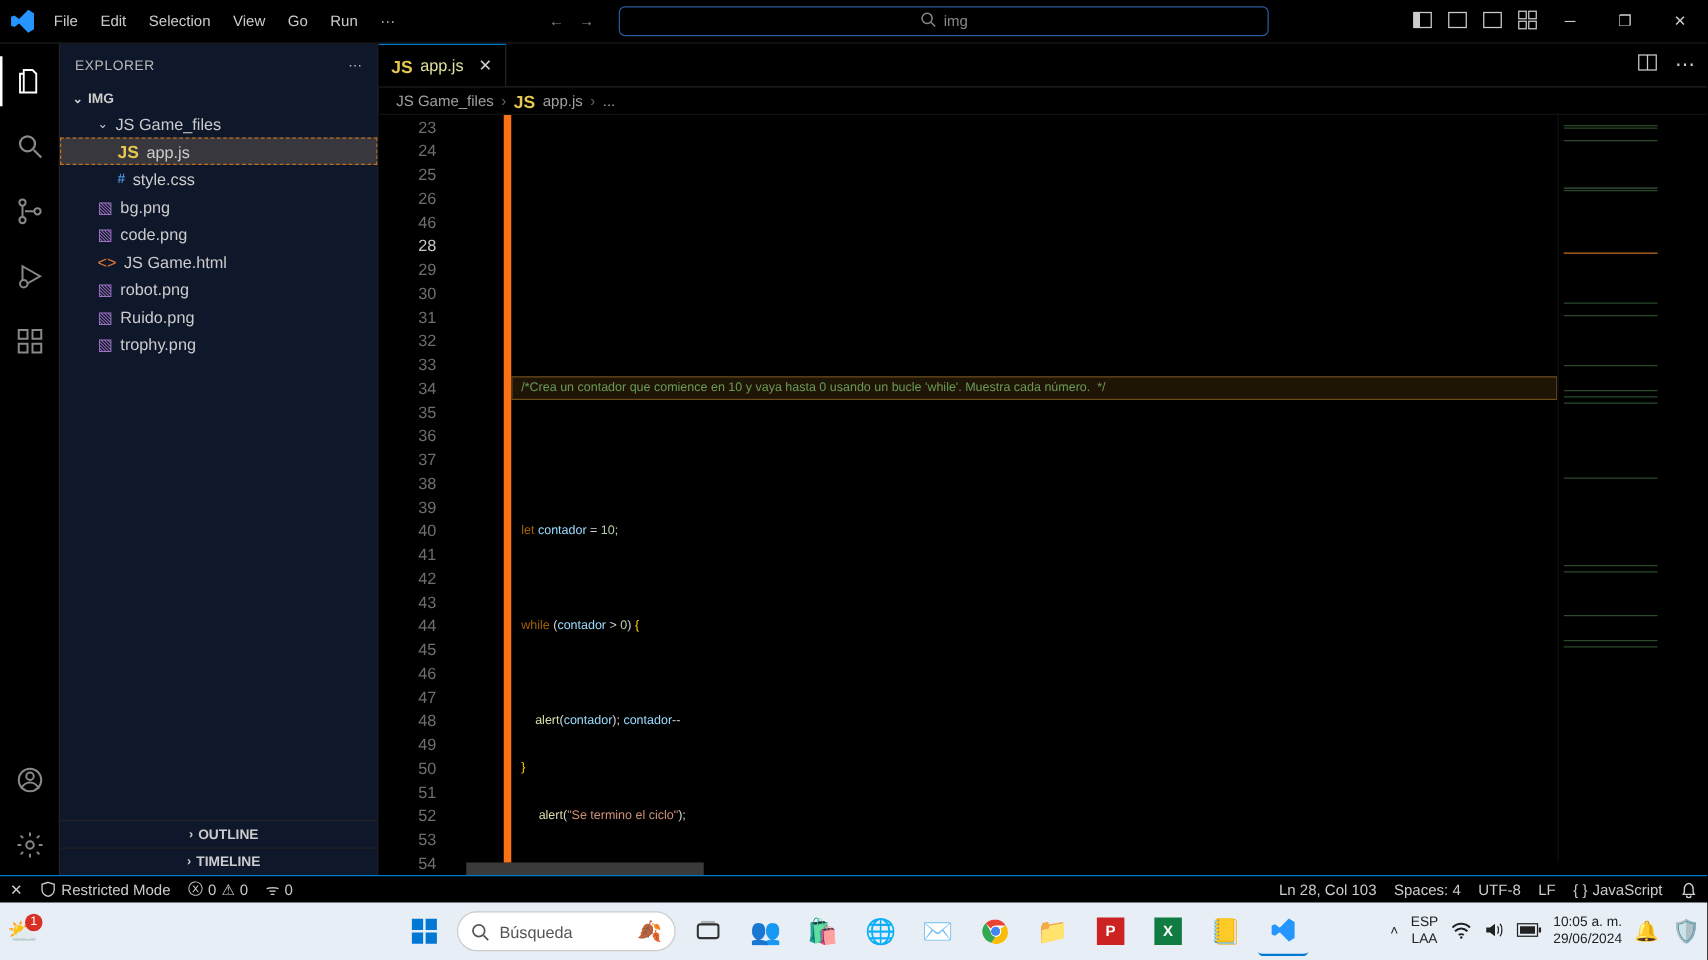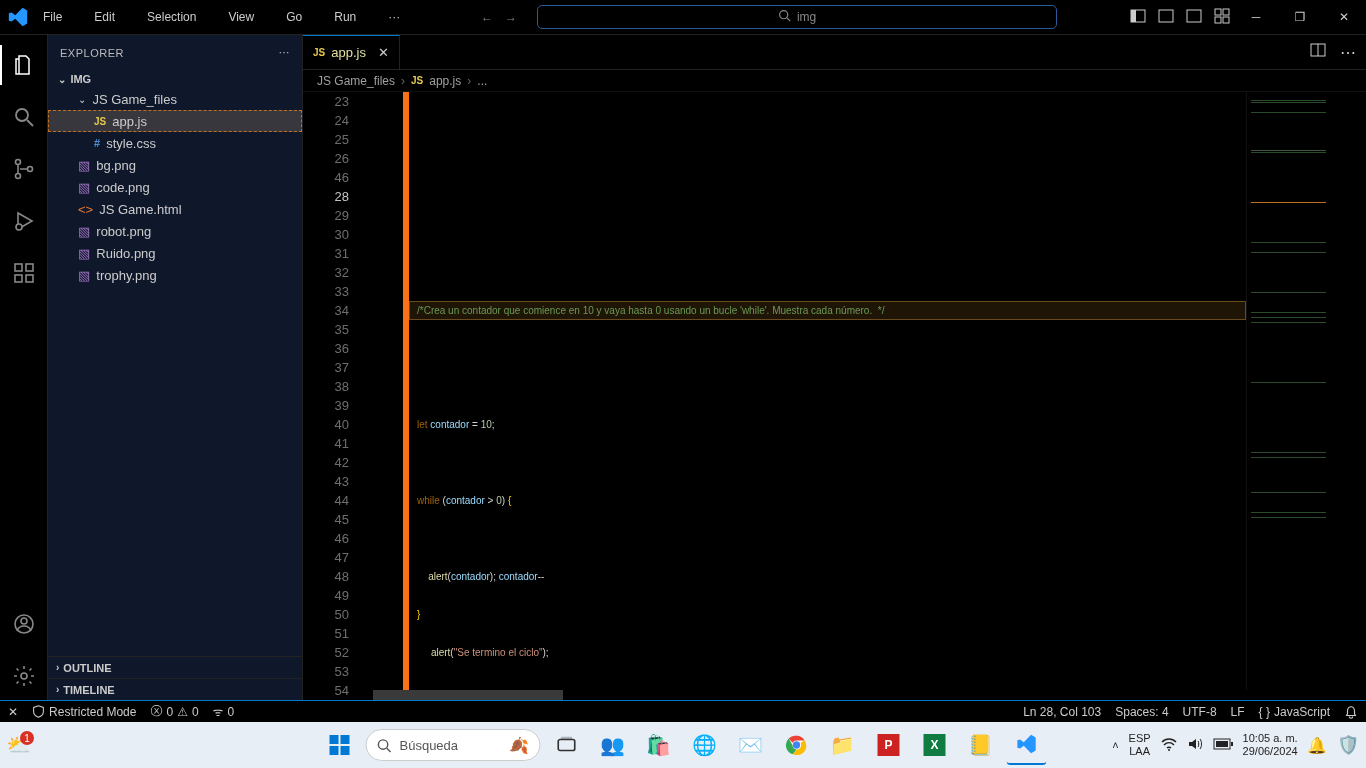--- a/index.html
+++ b/index.html
@@ -1,21 +1,21 @@
 <!DOCTYPE html>
 <html><head>
 <meta charset="utf-8">
 <style>
 * { margin: 0; padding: 0; box-sizing: border-box; font-family: "Segoe UI", sans-serif; user-select: none; }
 html, body { width: 1366px; height: 768px; overflow: hidden; background: #000; color: #ccc; }
 .vscode { display: flex; flex-direction: column; height: 722px; background: #000; }
 
 .titlebar { height: 35px; display: flex; align-items: center; background: #000; color: #cccccc; font-size: 12px; border-bottom: 1px solid #222; }
 .titlebar .logo { width: 35px; display: flex; align-items: center; justify-content: center; }
-.titlebar .menus { display: flex; gap: 16px; }
+.titlebar .menus { display: flex; gap: 2px; }
 .titlebar .menus div { padding: 4px 8px; cursor: default; }
 .titlebar .center { flex: 1; display: flex; align-items: center; justify-content: center; gap: 8px; }
 .titlebar .navarrows { display: flex; gap: 12px; color: #888; margin-right: 12px; }
 .titlebar .search { width: 520px; height: 24px; border: 1px solid #2a5a9c; border-radius: 5px; display: flex; align-items: center; justify-content: center; gap: 6px; color: #888; font-size: 12px; background: #000; }
 .titlebar .right-icons { display: flex; align-items: center; gap: 12px; padding-right: 4px; color: #ccc; }
 .titlebar .win-controls { display: flex; }
 .titlebar .win-controls div { width: 44px; height: 35px; display: flex; align-items: center; justify-content: center; }
 
 .main { flex: 1; display: flex; min-height: 0; }
 .activitybar { width: 48px; background: #000; display: flex; flex-direction: column; align-items: center; padding-top: 6px; gap: 4px; border-right: 1px solid #222; }
@@ -25,25 +25,25 @@
 .activitybar .spacer { flex: 1; }
 .sidebar { width: 255px; background: #0f172a; border-right: 1px solid #222; display: flex; flex-direction: column; font-size: 13px; }
 .sidebar-header { height: 35px; display: flex; align-items: center; justify-content: space-between; padding: 0 12px; color: #bbb; font-size: 11px; letter-spacing: .5px; }
 .section-title { padding: 3px 10px; font-size: 11px; font-weight: bold; color: #ccc; display: flex; align-items: center; gap: 4px; }
 .tree { flex: 1; overflow: auto; }
 .tree-row { display: flex; align-items: center; height: 22px; padding-left: 14px; gap: 6px; color: #ccc; white-space: nowrap; }
 .tree-row.indent1 { padding-left: 30px; }
 .tree-row.indent2 { padding-left: 46px; }
 .tree-row.selected { background: #37373d; outline: 1px solid #007acc; outline-offset: -1px; }
 .tree-row.selected-orange { outline: 1px dashed #c07020; outline-offset: -1px; }
-.ico-js { color: #e6c84f; font-weight: bold; font-size: 10px; }
+.ico-js { color: #e6c84f; font-weight: bold; font-size: 14px; }
 .ico-css { color: #4a90d9; font-weight: bold; font-size: 11px; }
 .ico-img { color: #a074c4; }
 .ico-html { color: #e37933; }
-.outline-row, .timeline-row { height: 22px; border-top: 1px solid #222; display: flex; align-items: center; padding-left: 8px; font-size: 11px; font-weight: bold; gap: 4px; }
+.outline-row, .timeline-row { height: 22px; border-top: 1px solid #222; display: flex; align-items: center; padding-left: 8px; font-size: 11px; font-weight: bold; gap: 4px; justify-content: center; }
 
 .editor-area { flex: 1; display: flex; flex-direction: column; min-width: 0; background: #000; }
 .tabs-row { height: 35px; display: flex; align-items: stretch; background: #000; border-bottom: 1px solid #222; }
 .tab { display: flex; align-items: center; gap: 6px; padding: 0 10px; background: #000; border-right: 1px solid #222; border-top: 1px solid #007acc; color: #e0e0a0; font-size: 13px; }
 .tab .tab-close { color: #ccc; margin-left: 6px; }
 .tabs-spacer { flex: 1; }
 .tab-actions { display: flex; align-items: center; gap: 14px; padding: 0 10px; color: #ccc; }
 .breadcrumbs { height: 22px; display: flex; align-items: center; gap: 6px; padding-left: 14px; font-size: 12px; color: #a0a0a0; border-bottom: 1px solid #111; }
 .breadcrumbs .sep { color: #666; }
 .code-wrap { flex: 1; display: flex; min-height: 0; position: relative; }

